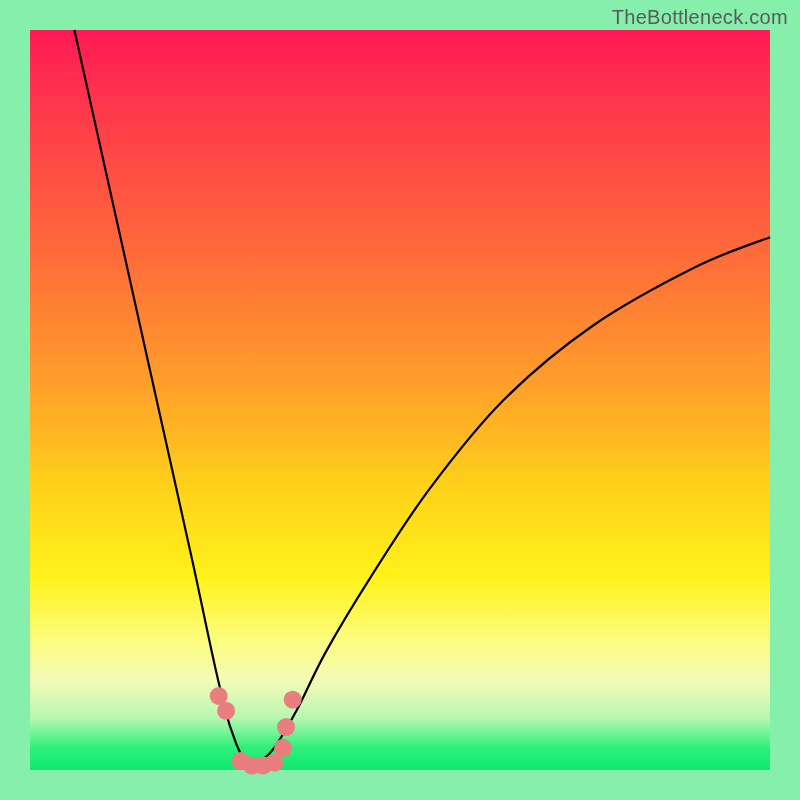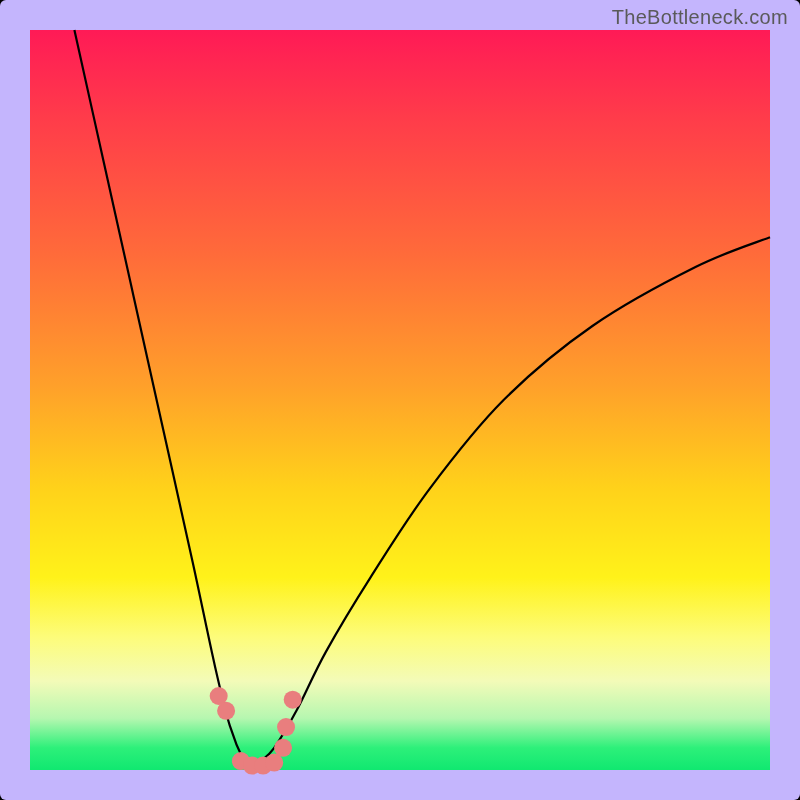--- a/index.html
+++ b/index.html
@@ -10,22 +10,21 @@
     overflow: hidden;
     background: #000;
     font-family: Arial, Helvetica, sans-serif;
   }
   .frame {
     position: absolute;
     top: 0;
     left: 0;
     width: 800px;
     height: 800px;
-    background: #c4b5fd;
-    border-radius: 6px;
+    background: #86efac;
   }
   .plot {
     position: absolute;
     top: 30px;
     left: 30px;
     width: 740px;
     height: 740px;
     
     background: linear-gradient(
       to bottom,

